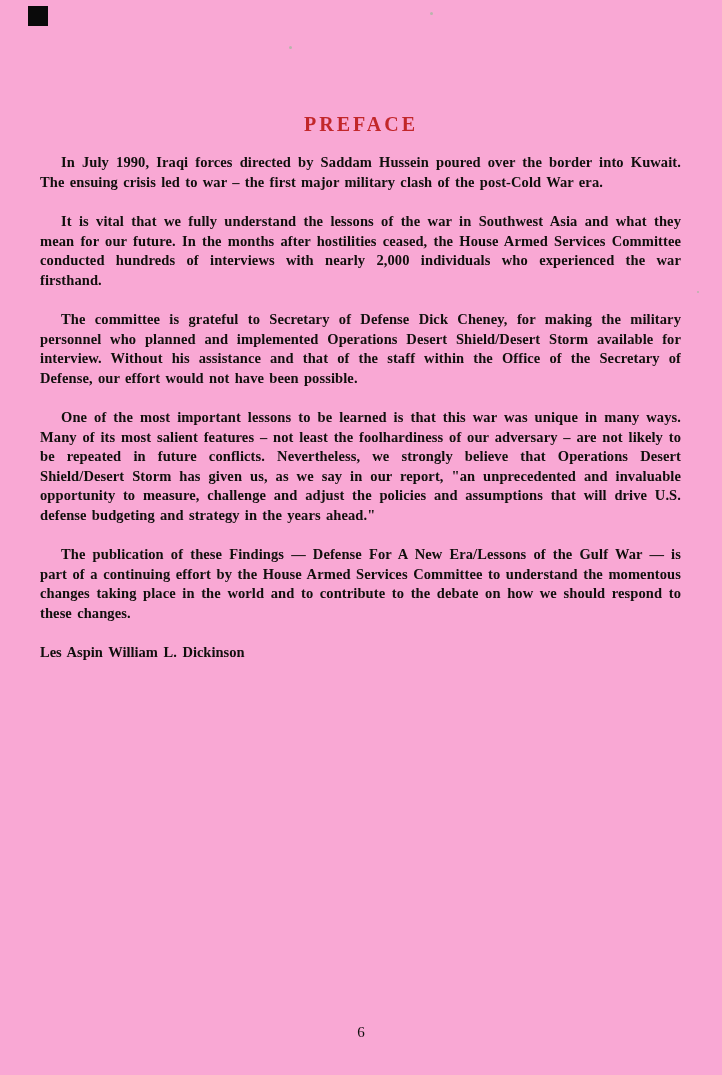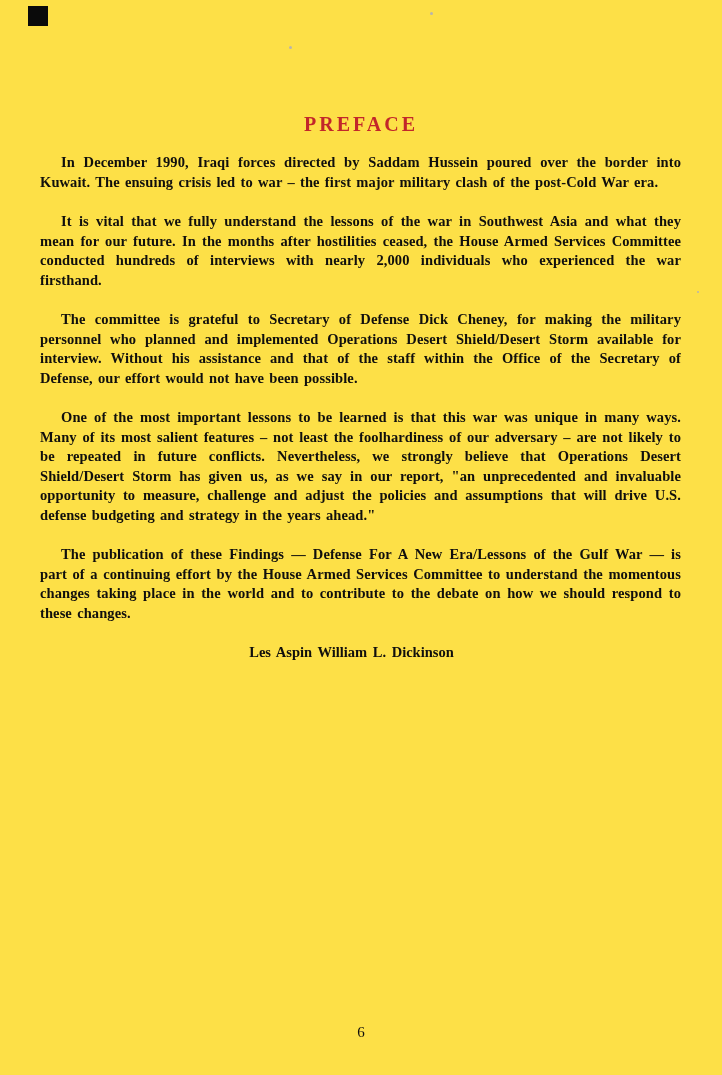--- a/index.html
+++ b/index.html
@@ -4,21 +4,21 @@
 <style>
   html, body {
     margin: 0;
     padding: 0;
     background: #ffffff;
   }
   .page {
     position: relative;
     width: 722px;
     height: 1075px;
-    background: #fde047;
+    background: #f9a8d4;
     overflow: hidden;
     font-family: "Liberation Serif", "DejaVu Serif", serif;
     color: #100f0d;
   }
   .scan-mark {
     position: absolute;
     left: 28px;
     top: 6px;
     width: 20px;
     height: 20px;
@@ -53,21 +53,21 @@
     text-align: justify;
     text-indent: 21px;
     word-spacing: 1.5px;
     letter-spacing: 0.1px;
   }
   .signature {
     margin: 18px 18px 0 0;
     font-size: 14.5px;
     line-height: 19.5px;
     font-weight: 700;
-    text-align: center;
+    text-align: left;
     word-spacing: 2px;
   }
   .page-number {
     position: absolute;
     left: 0;
     right: 0;
     bottom: 34px;
     text-align: center;
     font-size: 15px;
     font-weight: 400;
@@ -79,21 +79,21 @@
 <div class="page">
 
   <div class="scan-mark"></div>
   <div class="speck s1"></div>
   <div class="speck s2"></div>
   <div class="speck s3"></div>
 
   <h1 class="title" style="color: rgb(194, 39, 42);">PREFACE</h1>
 
   <div class="content">
-    <p class="para">In December 1990, Iraqi forces directed by Saddam Hussein poured over the border into Kuwait. The ensuing crisis led to war – the first major military clash of the post-Cold War era.</p>
+    <p class="para">In July 1990, Iraqi forces directed by Saddam Hussein poured over the border into Kuwait. The ensuing crisis led to war – the first major military clash of the post-Cold War era.</p>
     <p class="para">It is vital that we fully understand the lessons of the war in Southwest Asia and what they mean for our future. In the months after hostilities ceased, the House Armed Services Committee conducted hundreds of interviews with nearly 2,000 individuals who experienced the war firsthand.</p>
     <p class="para">The committee is grateful to Secretary of Defense Dick Cheney, for making the military personnel who planned and implemented Operations Desert Shield/Desert Storm available for interview. Without his assistance and that of the staff within the Office of the Secretary of Defense, our effort would not have been possible.</p>
     <p class="para">One of the most important lessons to be learned is that this war was unique in many ways. Many of its most salient features – not least the foolhardiness of our adversary – are not likely to be repeated in future conflicts. Nevertheless, we strongly believe that Operations Desert Shield/Desert Storm has given us, as we say in our report, "an unprecedented and invaluable opportunity to measure, challenge and adjust the policies and assumptions that will drive U.S. defense budgeting and strategy in the years ahead."</p>
     <p class="para">The publication of these Findings — Defense For A New Era/Lessons of the Gulf War — is part of a continuing effort by the House Armed Services Committee to understand the momentous changes taking place in the world and to contribute to the debate on how we should respond to these changes.</p>
 
     <p class="signature">Les Aspin William L. Dickinson</p>
   </div>
 
   <div class="page-number">6</div>
 

